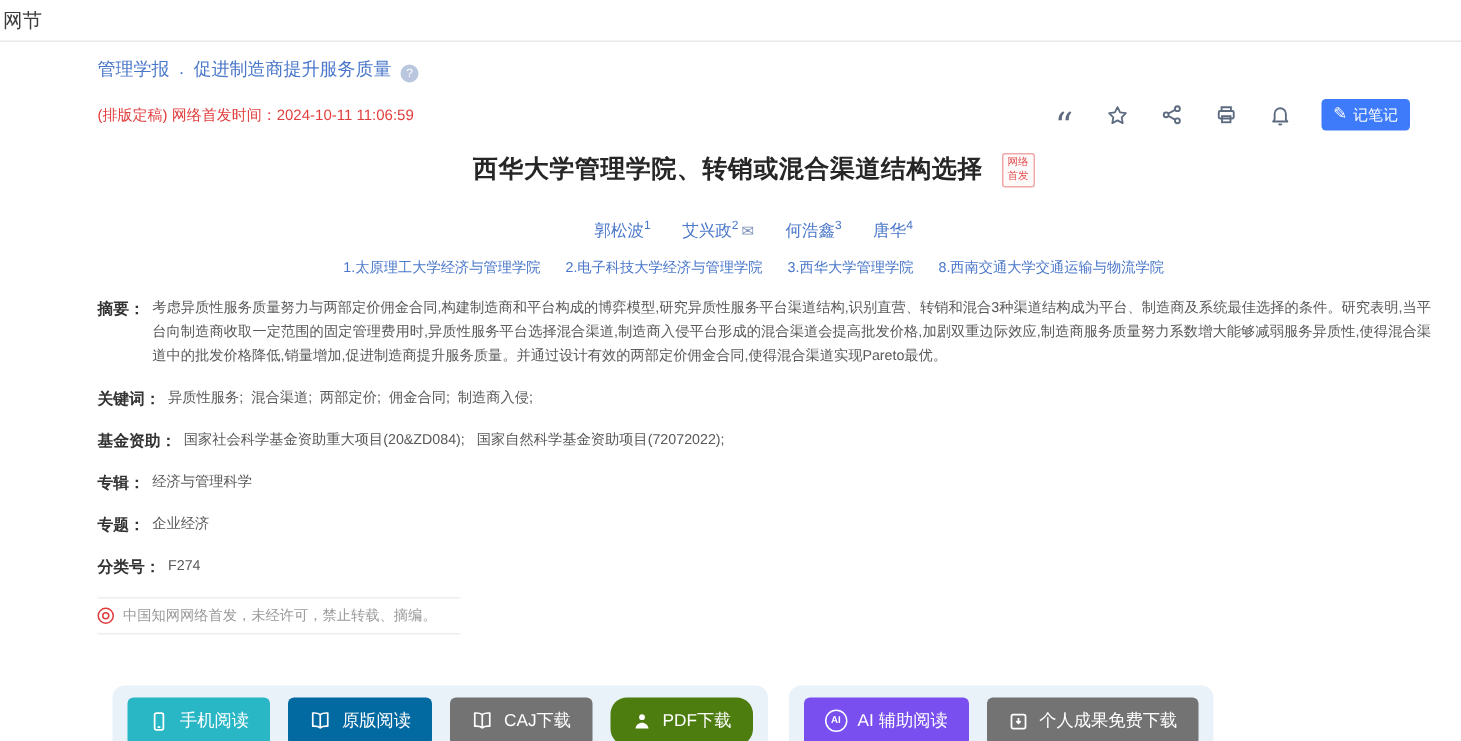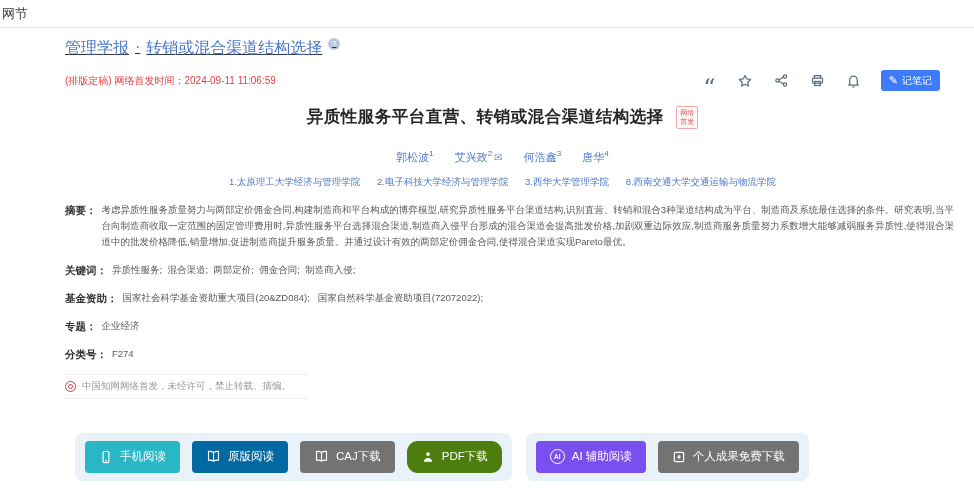--- a/index.html
+++ b/index.html
@@ -5,21 +5,21 @@
   * { box-sizing: border-box; margin: 0; padding: 0; }
   html,body { width: 974px; height: 494px; background: #fff; overflow: hidden;
     font-family: "Liberation Sans", "DejaVu Sans", sans-serif; color: #333; }
 
   
   .topbar { height: 28px; border-bottom: 1px solid #e8e8e8; display: flex; align-items: center; }
   .topbar .tab-label { font-size: 13px; color: #3c3c3c; padding-left: 2px; font-weight: 500; cursor: pointer; }
 
   
   .header { padding: 10px 34px 0 65px; }
-  .journal-row { font-size: 16px; display: flex; align-items: flex-start; gap: 6px; text-decoration: underline; }
+  .journal-row { font-size: 12px; display: flex; align-items: flex-end; gap: 6px; }
   .jlink { color: #4a77c9; text-decoration: none; cursor: pointer; }
   .jsep { color: #4a77c9; }
   .q-icon { width: 12px; height: 12px; border-radius: 50%; background: #b9c6dd; color: #fff;
     font-size: 8px; line-height: 12px; text-align: center; display: inline-block; cursor: pointer; }
   .q-icon::after { content: "?"; }
 
   .status-row { display: flex; justify-content: space-between; align-items: center; margin-top: 11px; }
   .red-line { color: #e23d3d; font-size: 10px; }
   .cluster { display: flex; align-items: center; gap: 19px; color: #5d6b80; }
   .icon-btn { width: 17px; height: 17px; display: flex; align-items: center; justify-content: center; cursor: pointer; }
@@ -78,28 +78,28 @@
 
 <div class="topbar">
   <span class="tab-label">网节</span>
 </div>
 
 <div class="header">
 
   <div class="journal-row">
     <a class="jlink">管理学报</a>
     <span class="jsep">·</span>
-    <a class="jlink">转销或混合渠道结构选择</a>
+    <a class="jlink">促进制造商提升服务质量</a>
     <span class="q-icon"></span>
   </div>
 
   <div class="status-row">
     <div class="red-line">
       <span>(排版定稿)</span>
-      <span>网络首发时间：</span><span>2024-09-11 11:06:59</span>
+      <span>网络首发时间：</span><span>2024-10-11 11:06:59</span>
     </div>
     <div class="cluster">
       <span class="icon-btn">
           <span class="quote-glyph">“</span>
         </span>
       <span class="icon-btn">
         <svg width="16" height="16" viewBox="0 0 24 24" fill="none" stroke="currentColor" stroke-width="1.8">
             <path d="M12 3.6l2.6 5.3 5.8.8-4.2 4.1 1 5.8-5.2-2.7-5.2 2.7 1-5.8L3.6 9.7l5.8-.8z" stroke-linejoin="round"></path>
           </svg>
       </span>
@@ -125,21 +125,21 @@
           </svg>
       </span>
       <button class="note-btn">
         <span class="pencil-glyph">✎</span>
         <span>记笔记</span>
       </button>
     </div>
   </div>
 
   <div class="title-row">
-    <h1 class="page-title">异质性服务平台直营、转销或混合渠道结构选择</h1>
+    <h1 class="page-title">西华大学管理学院、转销或混合渠道结构选择</h1>
     <span class="fp-badge">
       <span>网络</span>
       <span>首发</span>
     </span>
   </div>
 
   <div class="authors-row">
     <span class="author"><span>郭松波</span><sup>1</sup></span>
     <span class="author"><span>艾兴政</span><sup>2</sup><span class="email-glyph">✉</span></span>
     <span class="author"><span>何浩鑫</span><sup>3</sup></span>
@@ -161,20 +161,24 @@
   </div>
   <div class="meta-row">
     <span class="meta-label">关键词：</span>
     <span class="meta-value prewrap">异质性服务;  混合渠道;  两部定价;  佣金合同;  制造商入侵;</span>
   </div>
   <div class="meta-row">
     <span class="meta-label">基金资助：</span>
     <span class="meta-value prewrap">国家社会科学基金资助重大项目(20&amp;ZD084);   国家自然科学基金资助项目(72072022);</span>
   </div>
   <div class="meta-row">
+    <span class="meta-label">专辑：</span>
+    <span class="meta-value">经济与管理科学</span>
+  </div>
+  <div class="meta-row">
     <span class="meta-label">专题：</span>
     <span class="meta-value">企业经济</span>
   </div>
   <div class="meta-row">
     <span class="meta-label">分类号：</span>
     <span class="meta-value">F274</span>
   </div>
 </div>
 
 <div class="notice-box">

